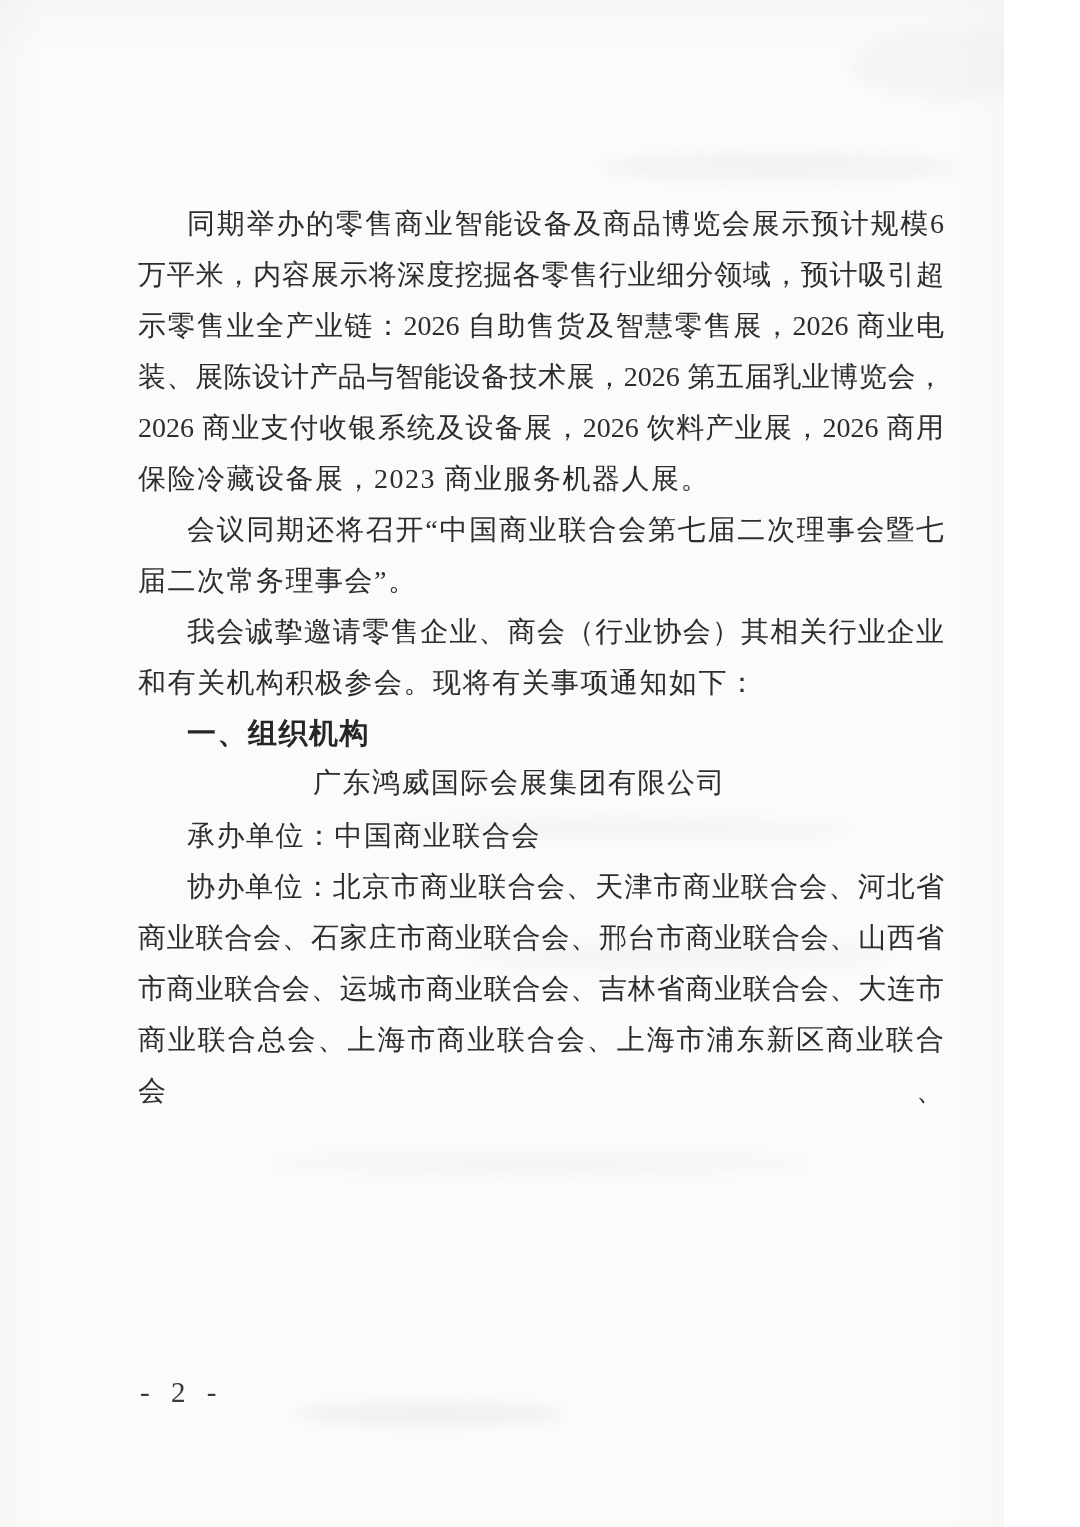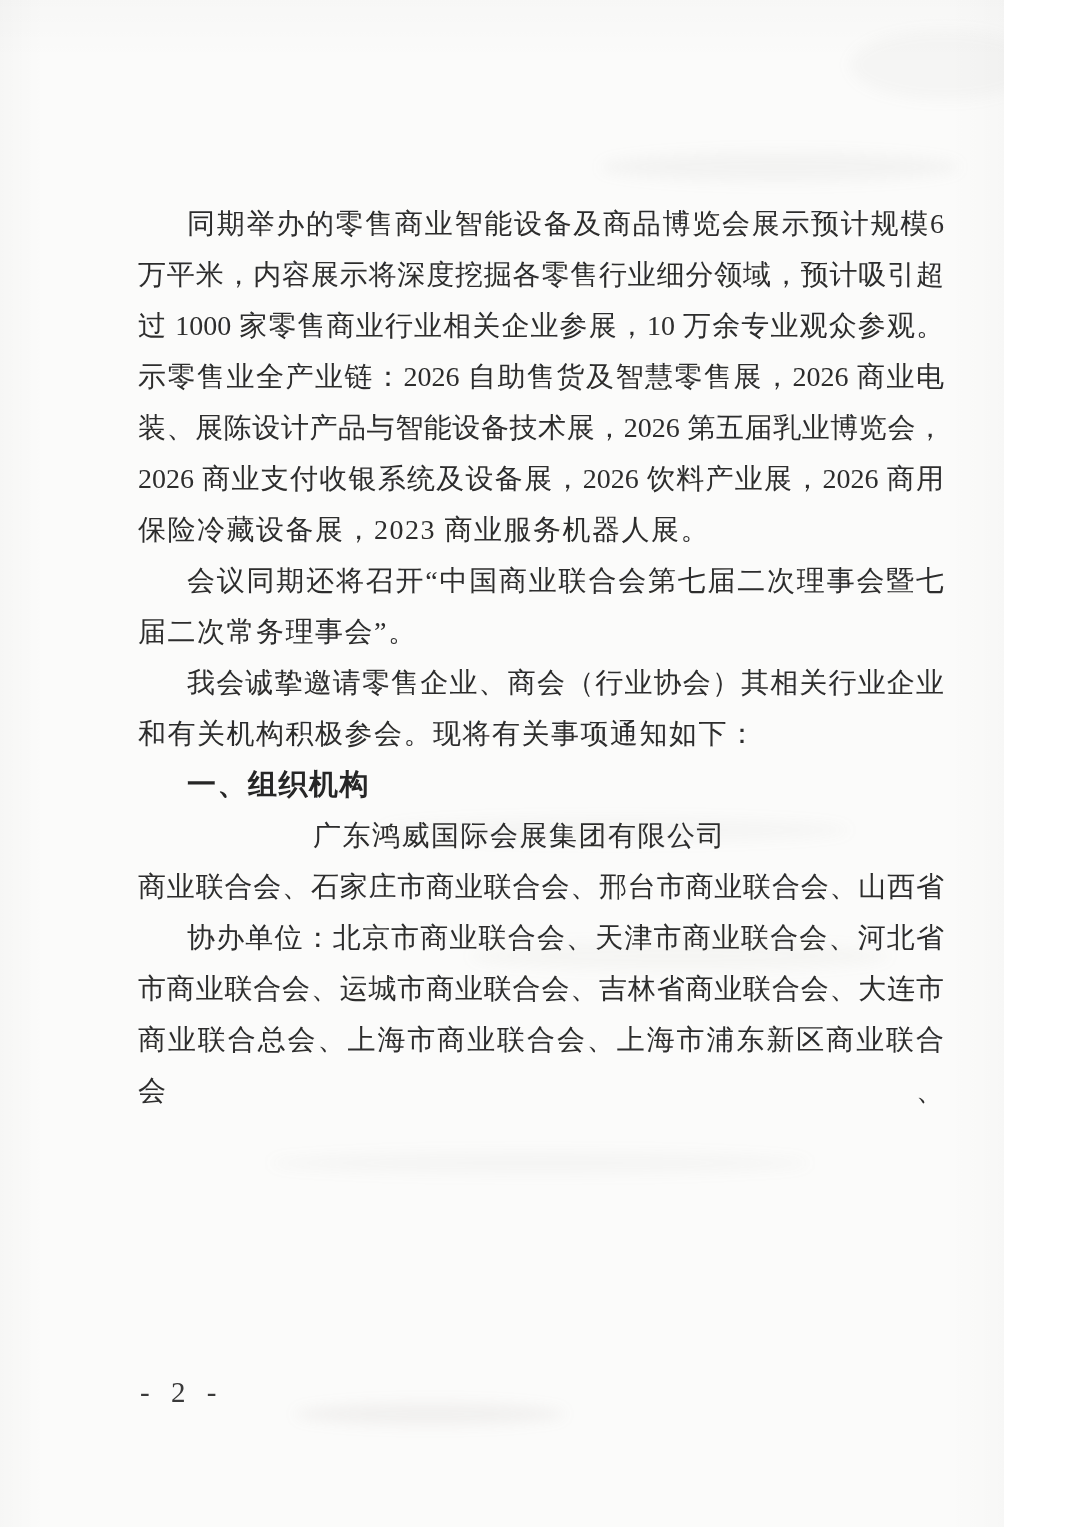--- a/index.html
+++ b/index.html
@@ -47,21 +47,21 @@
     letter-spacing: 1.5px;
     white-space: nowrap;
   }
   .just {
     white-space: normal;
     letter-spacing: 0;
     text-align: justify;
     text-align-last: justify;
   }
   .indent { text-indent: 49px; }
-  .hang { padding-left: 175px; box-sizing: border-box; white-space: nowrap; text-align: left; }
+  .hang { padding-left: 175px; box-sizing: border-box; white-space: nowrap; text-align: left; font-family: Liberation Mono, monospace; }
   .heading {
     font-family: "Liberation Sans", "DejaVu Sans", sans-serif;
     font-weight: 700;
     font-size: 29px;
     color: #262626;
   }
 
   .page-num {
     position: absolute;
     left: 140px;
@@ -81,43 +81,43 @@
   <div class="smudge s3"></div>
   <div class="smudge s4"></div>
   <div class="smudge s5"></div>
   <div class="smudge s6"></div>
 
   <div class="text-block">
 
     <div>
       <div class="ln indent just">同期举办的零售商业智能设备及商品博览会展示预计规模6</div>
       <div class="ln just">万平米，内容展示将深度挖掘各零售行业细分领域，预计吸引超</div>
-      <div class="ln just">过 1000 家零售商业行业相关企业参展，10 万余专业观众参观。</div>
       <div class="ln just">示零售业全产业链：2026 自助售货及智慧零售展，2026 商业电</div>
       <div class="ln just">装、展陈设计产品与智能设备技术展，2026 第五届乳业博览会，</div>
       <div class="ln just">2026 商业支付收银系统及设备展，2026 饮料产业展，2026 商用</div>
       <div class="ln">保险冷藏设备展，2023 商业服务机器人展。</div>
     </div>
 
     <div>
       <div class="ln indent just">会议同期还将召开“中国商业联合会第七届二次理事会暨七</div>
       <div class="ln">届二次常务理事会”。</div>
     </div>
 
     <div>
       <div class="ln indent just">我会诚挚邀请零售企业、商会（行业协会）其相关行业企业</div>
       <div class="ln">和有关机构积极参会。现将有关事项通知如下：</div>
     </div>
 
     <div class="ln indent heading">一、组织机构</div>
 
     <div>
       <div class="ln hang">广东鸿威国际会展集团有限公司</div>
+      <div class="ln indent">承办单位：中国商业联合会</div>
+      <div class="ln indent just">协办单位：北京市商业联合会、天津市商业联合会、河北省</div>
       <div class="ln just">商业联合会、石家庄市商业联合会、邢台市商业联合会、山西省</div>
-      <div class="ln indent just">协办单位：北京市商业联合会、天津市商业联合会、河北省</div>
       <div class="ln just">市商业联合会、运城市商业联合会、吉林省商业联合会、大连市</div>
       <div class="ln just">商业联合总会、上海市商业联合会、上海市浦东新区商业联合会、</div>
     </div>
 
   </div>
 
   <div class="page-num">- 2 -</div>
 
 </div>
 

